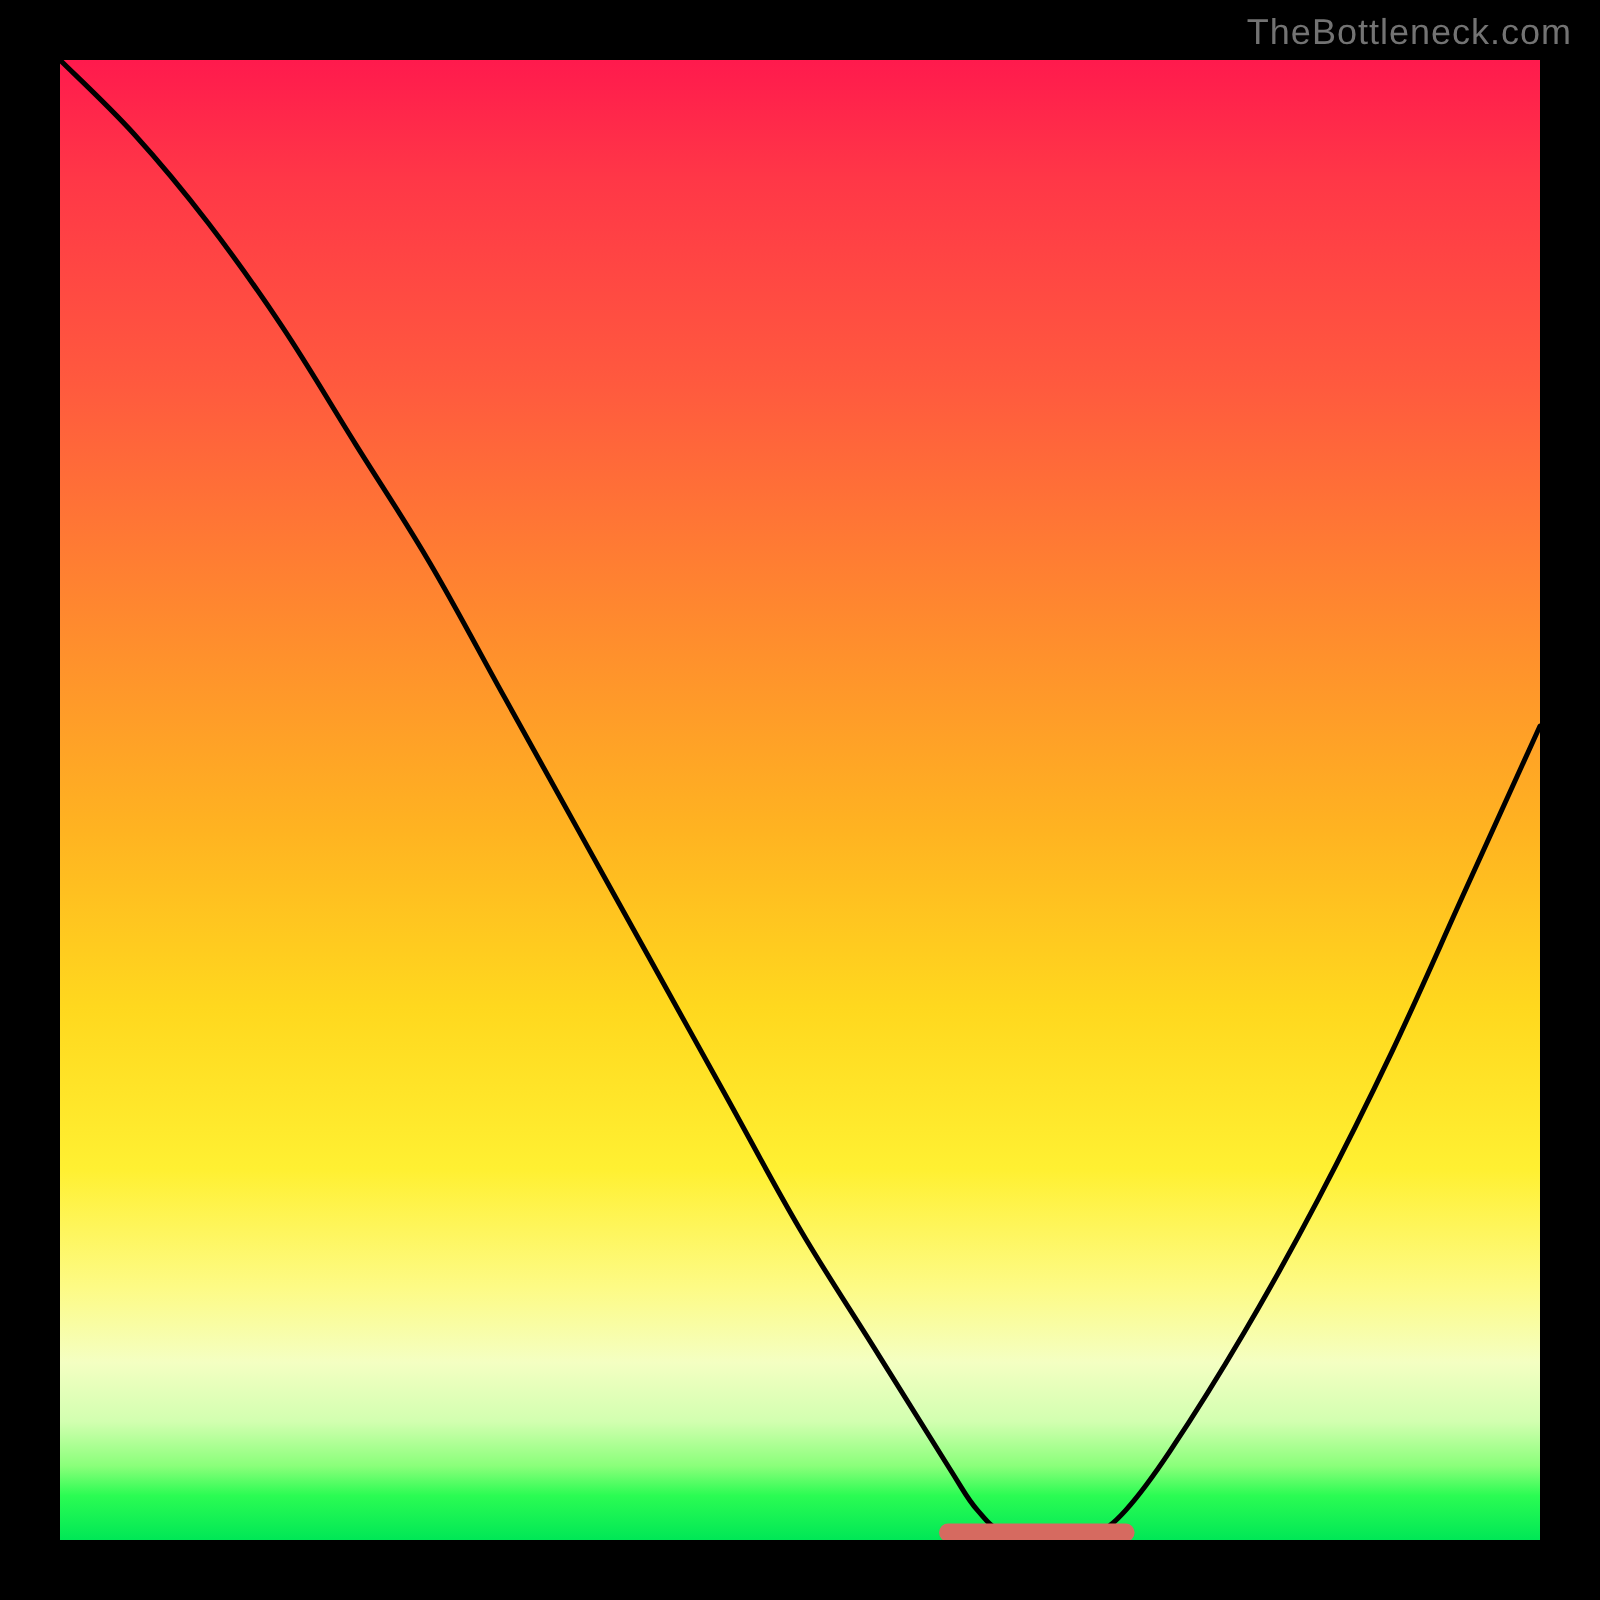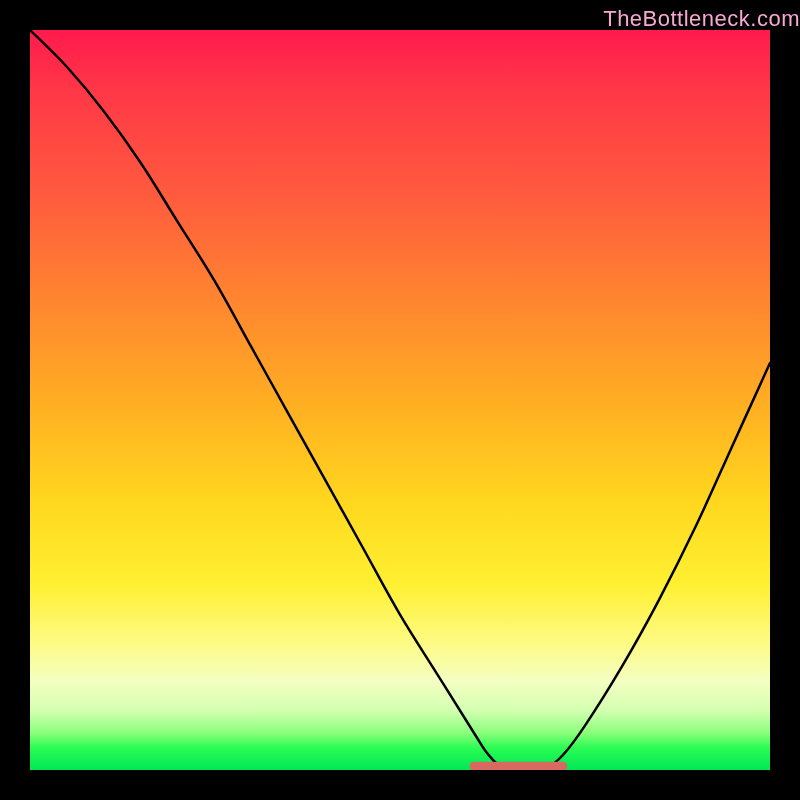--- a/index.html
+++ b/index.html
@@ -13,23 +13,23 @@
   }
   .frame {
     position: relative;
     width: 800px;
     height: 800px;
     background: #000;
   }
   .watermark {
     position: absolute;
     top: 6px;
-    right: 0;
-    color: #f9a8d4;
-    font-size: 22px;
+    right: 14px;
+    color: #737373;
+    font-size: 18px;
     font-weight: 500;
     letter-spacing: 0.5px;
     z-index: 20;
   }
   .plot-area {
     position: absolute;
     left: 30px;
     top: 30px;
     width: 740px;
     height: 740px;

